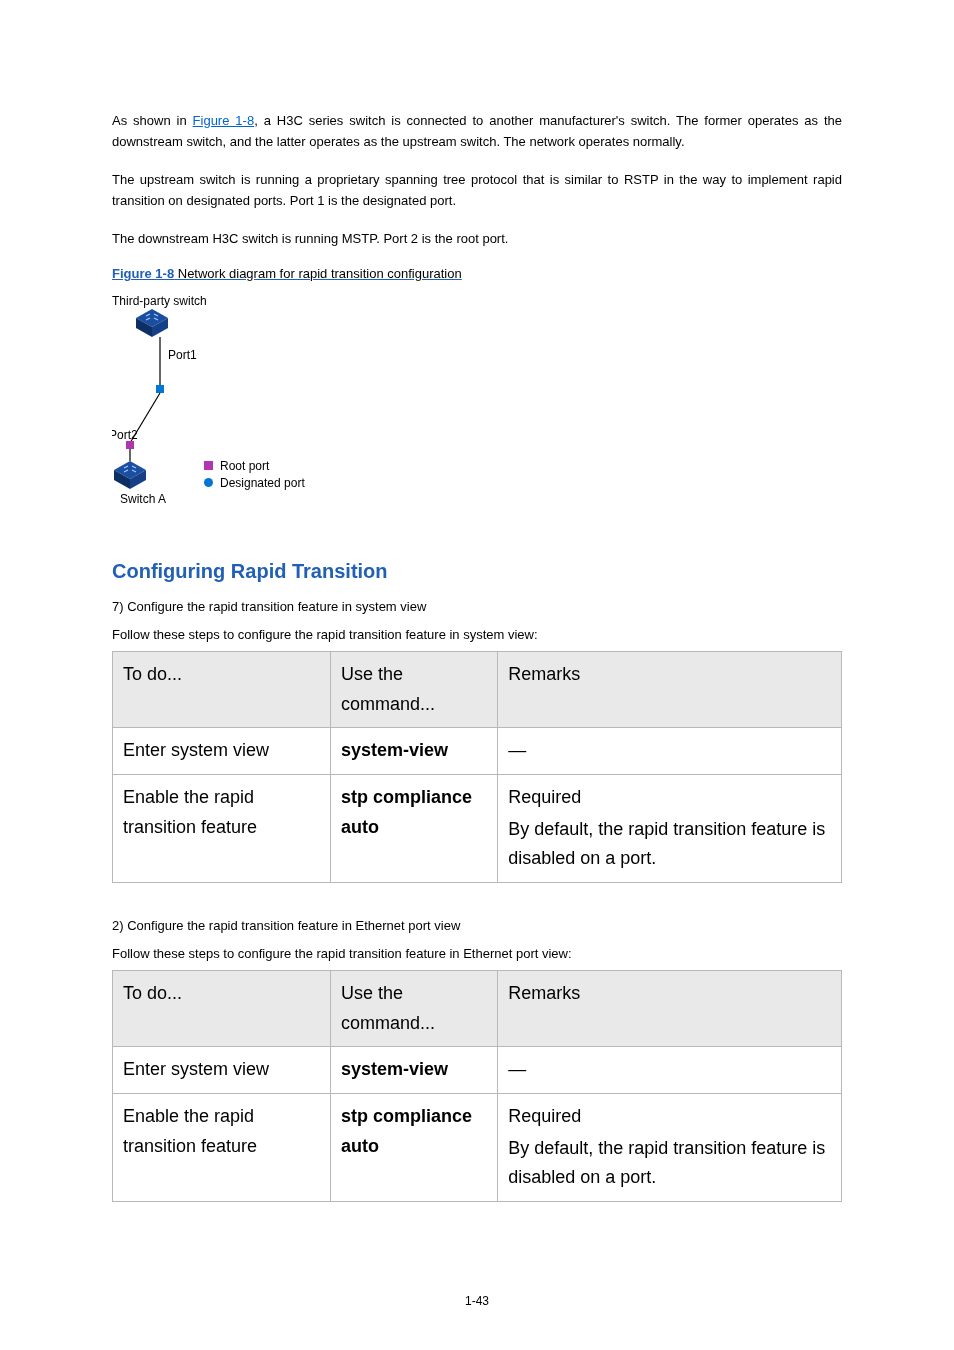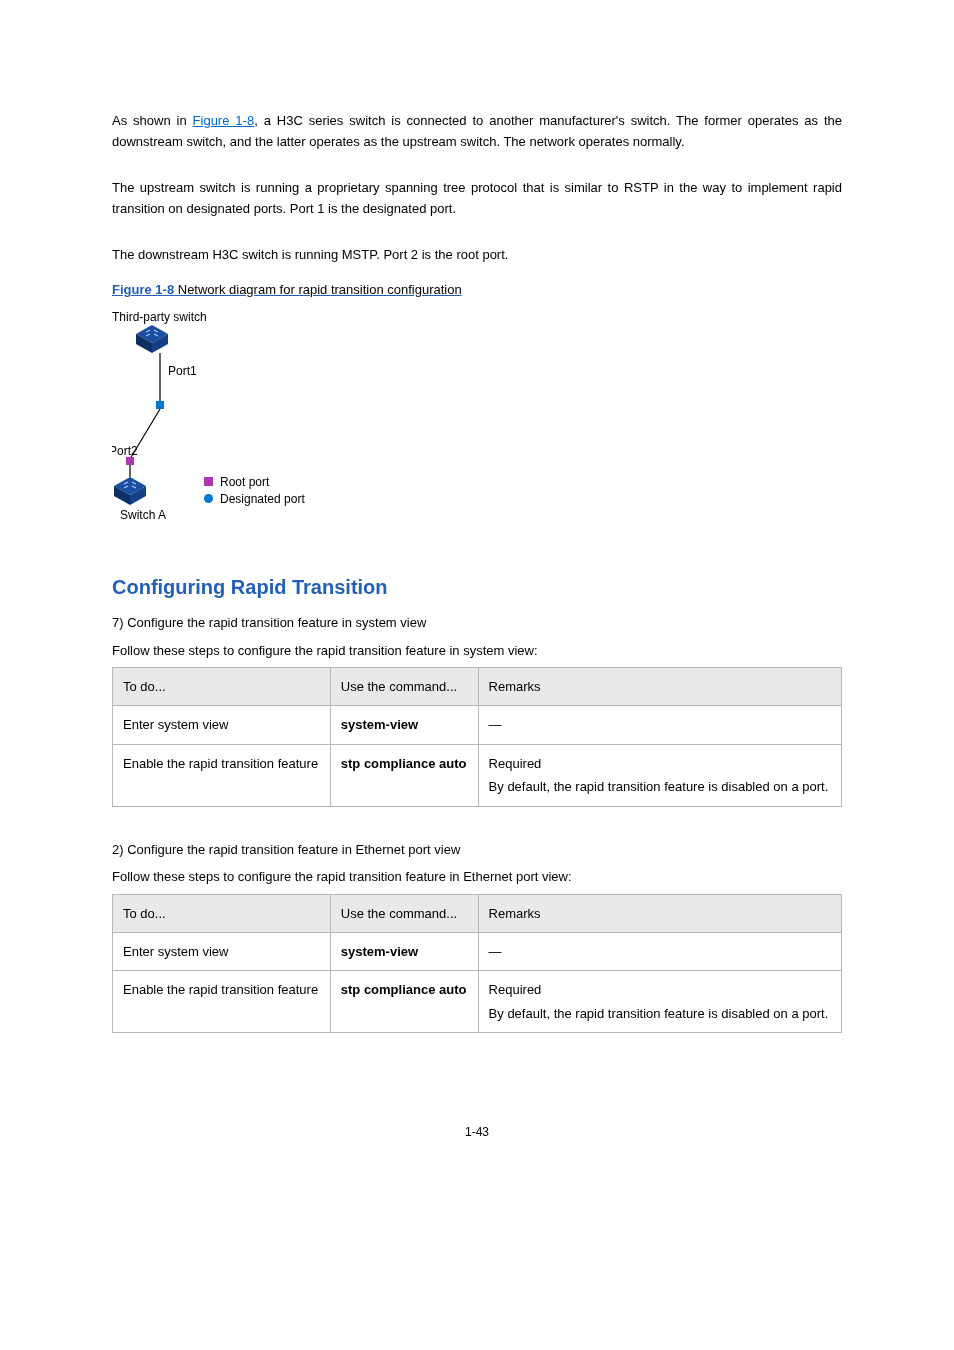--- a/index.html
+++ b/index.html
@@ -7,21 +7,21 @@
     font-family: Arial, Helvetica, sans-serif;
     color: #000;
     background: #fff;
     width: 954px;
     margin: 0 auto;
     padding: 110px 112px 40px 112px;
     font-size: 13px;
     line-height: 1.65;
   }
   p.body { text-align: justify; margin-bottom: 4px; }
-  p.body + p.body { margin-top: 24px; }
+  p.body + p.body { margin-top: 16px; }
   .link { color: #0066cc; text-decoration: underline; }
   .heading-blue {
     color: #2160b5;
     font-weight: bold;
     font-size: 20px;
     margin: 28px 0 8px 0;
   }
   .fig-label {
     color: #2160b5;
     font-weight: bold;
@@ -29,21 +29,21 @@
     margin: 14px 0 6px 0;
     text-decoration: underline;
   }
   .para-spacing { margin-top: 8px; }
   .diagram-wrap { margin: 6px 0 10px 0; }
   table.cfg {
     border-collapse: collapse;
     width: 100%;
     margin-top: 6px;
     margin-bottom: 6px;
-    font-size: 13px;
+    font-size: 18px;
   }
   table.cfg th, table.cfg td {
     border: 1px solid #b8b8b8;
     padding: 8px 10px;
     text-align: left;
     vertical-align: top;
   }
   table.cfg th {
     background: #e9e9e9;
     font-weight: normal;

